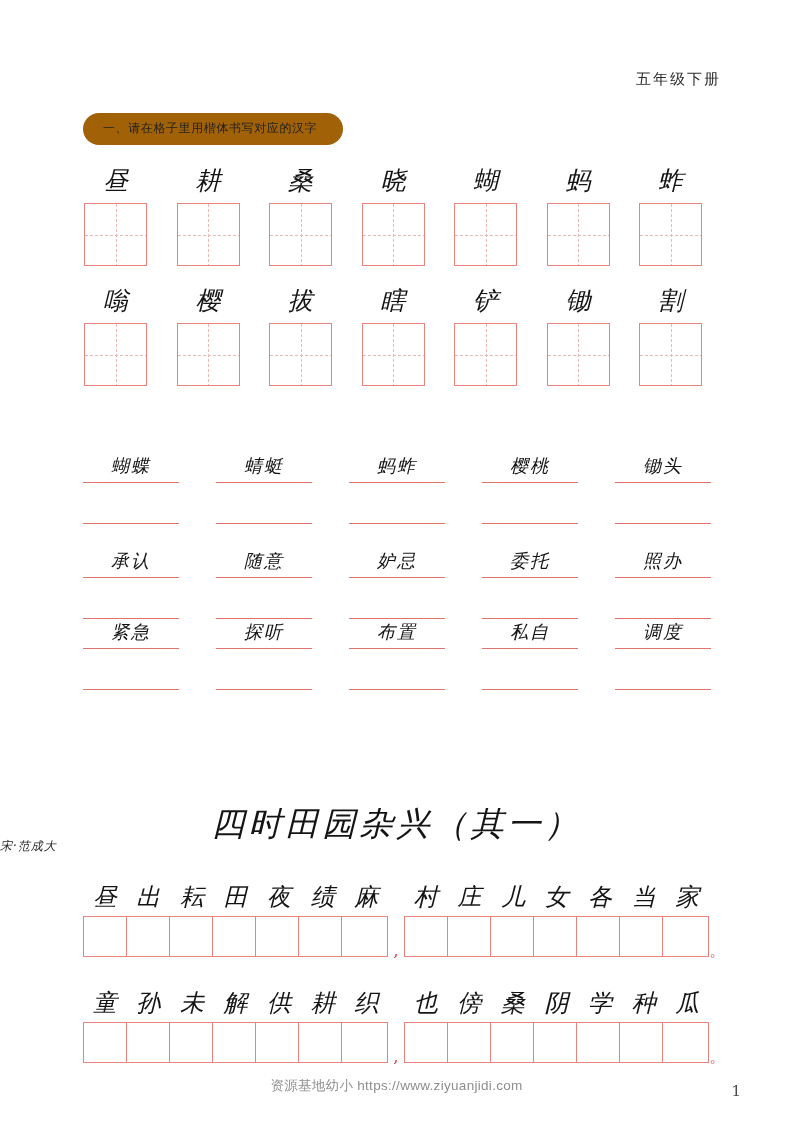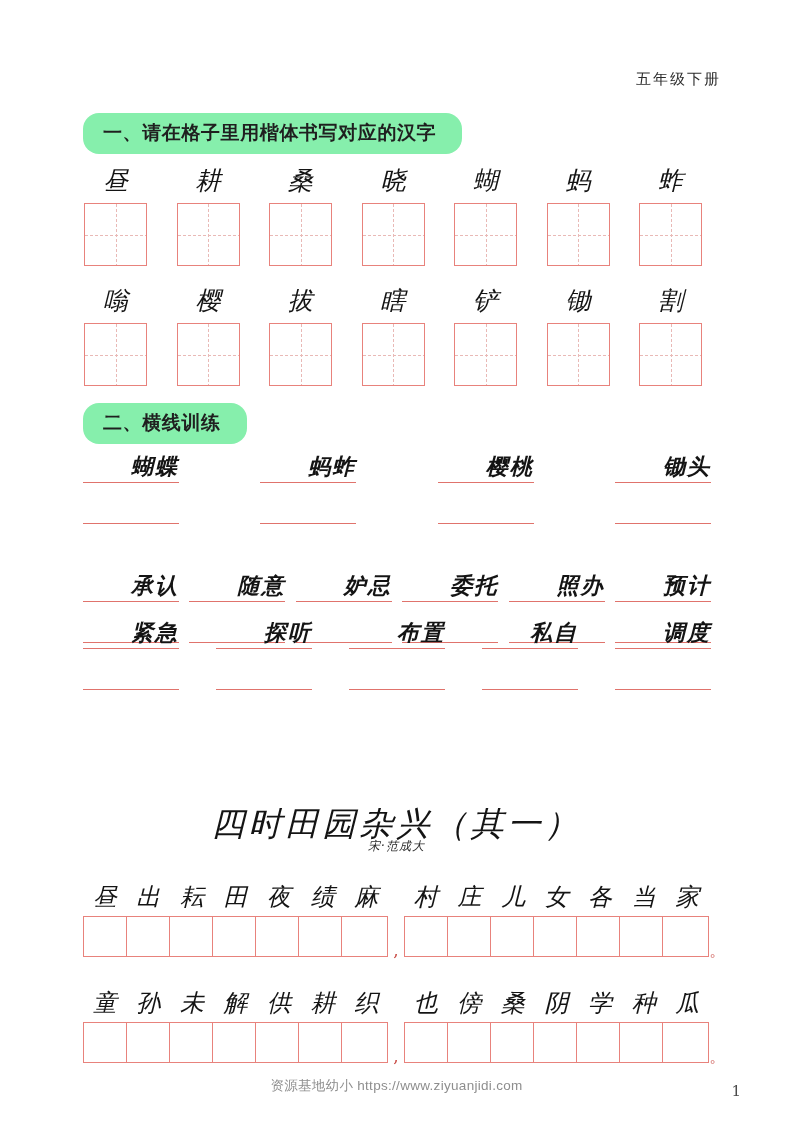--- a/index.html
+++ b/index.html
@@ -28,27 +28,27 @@
     font-size: 15px;
     color: #2b2b2b;
     font-family: "DejaVu Serif", serif;
     letter-spacing: 2px;
     white-space: nowrap;
   }
 
   
   .section-pill {
     display: inline-block;
-    background: #86efac;
+    background: #a16207;
     border-radius: 16px;
     padding: 7px 26px 8px 20px;
-    font-size: 19px;
+    font-size: 12px;
     color: #1f1f1f;
     letter-spacing: 0.6px;
-    font-weight: 700;
+    font-weight: 400;
     white-space: nowrap;
   }
 
   .sec1-pill { position: absolute; top: 113px; left: 83px; }
   .sec2-pill { position: absolute; top: 403px; left: 83px; }
   .sec3-pill { position: absolute; top: 747px; left: 83px; }
 
   
   .char-row {
     position: absolute;
@@ -107,34 +107,34 @@
 
   
   .word-row {
     position: absolute;
     left: 83px;
     width: 628px;
     display: flex;
     justify-content: space-between;
   }
   .word-row-1 { top: 450px; }
-  .word-row-2 { top: 569px; }
+  .word-row-2 { top: 545px; }
   .word-row-3 { top: 616px; }
 
   .word-cell { width: 96px; }
 
   .word-text {
     font-family: "DejaVu Serif", serif;
-    font-size: 22px;
+    font-size: 18px;
     font-style: italic;
-    font-weight: 700;
+    font-weight: 400;
     color: #141414;
     height: 32px;
     line-height: 32px;
-    text-align: right;
+    text-align: center;
     letter-spacing: 2px;
     white-space: nowrap;
   }
 
   .word-underline {
     height: 0;
     border-bottom: 1.5px solid #e0736c;
     width: 96px;
   }
 
@@ -158,21 +158,21 @@
     font-style: italic;
     font-weight: 500;
     color: #141414;
     letter-spacing: 4px;
   }
   .poem-author {
     position: absolute;
     top: 838px;
     left: 0;
     width: 793px;
-    text-align: center;
+    text-align: left;
     font-family: "DejaVu Serif", serif;
     font-size: 12px;
     font-style: italic;
     color: #2b2b2b;
     letter-spacing: 1px;
   }
 
   .poem-line {
     position: absolute;
     left: 83px;
@@ -315,30 +315,35 @@
     <div class="char-cell">
       <div class="char-glyph">锄</div>
       <div class="tian-box"></div>
     </div>
     <div class="char-cell">
       <div class="char-glyph">割</div>
       <div class="tian-box"></div>
     </div>
   </div>
 
-  <div class="section-pill sec2-pill">二、横线训练</div>
 
   <div class="word-row word-row-1">
     <div class="word-cell">
       <div class="word-text">蝴蝶</div>
       <div class="word-underline"></div>
       <div class="word-blank-gap"></div>
       <div class="blank-underline"></div>
     </div>
     <div class="word-cell">
+      <div class="word-text">蜻蜓</div>
+      <div class="word-underline"></div>
+      <div class="word-blank-gap"></div>
+      <div class="blank-underline"></div>
+    </div>
+    <div class="word-cell">
       <div class="word-text">蚂蚱</div>
       <div class="word-underline"></div>
       <div class="word-blank-gap"></div>
       <div class="blank-underline"></div>
     </div>
     <div class="word-cell">
       <div class="word-text">樱桃</div>
       <div class="word-underline"></div>
       <div class="word-blank-gap"></div>
       <div class="blank-underline"></div>
@@ -371,26 +376,20 @@
       <div class="blank-underline"></div>
     </div>
     <div class="word-cell">
       <div class="word-text">委托</div>
       <div class="word-underline"></div>
       <div class="word-blank-gap"></div>
       <div class="blank-underline"></div>
     </div>
     <div class="word-cell">
       <div class="word-text">照办</div>
-      <div class="word-underline"></div>
-      <div class="word-blank-gap"></div>
-      <div class="blank-underline"></div>
-    </div>
-    <div class="word-cell">
-      <div class="word-text">预计</div>
       <div class="word-underline"></div>
       <div class="word-blank-gap"></div>
       <div class="blank-underline"></div>
     </div>
   </div>
 
   <div class="word-row word-row-3">
     <div class="word-cell">
       <div class="word-text">紧急</div>
       <div class="word-underline"></div>

